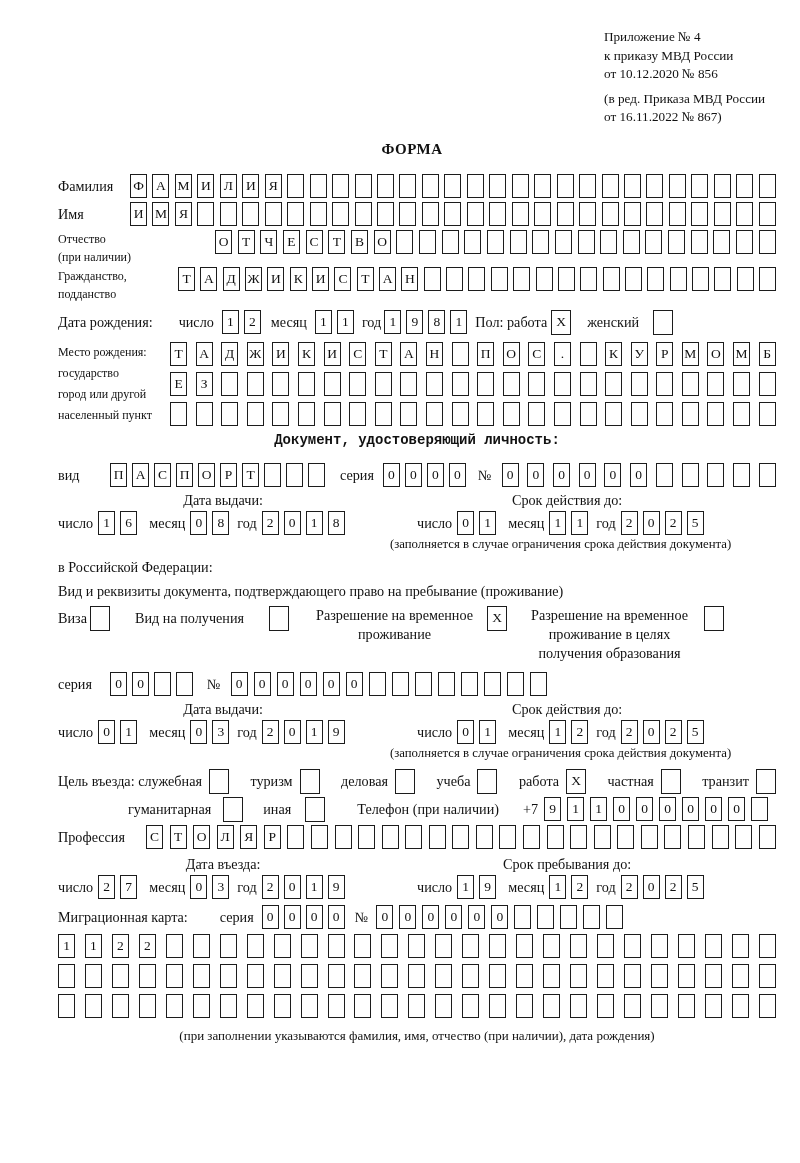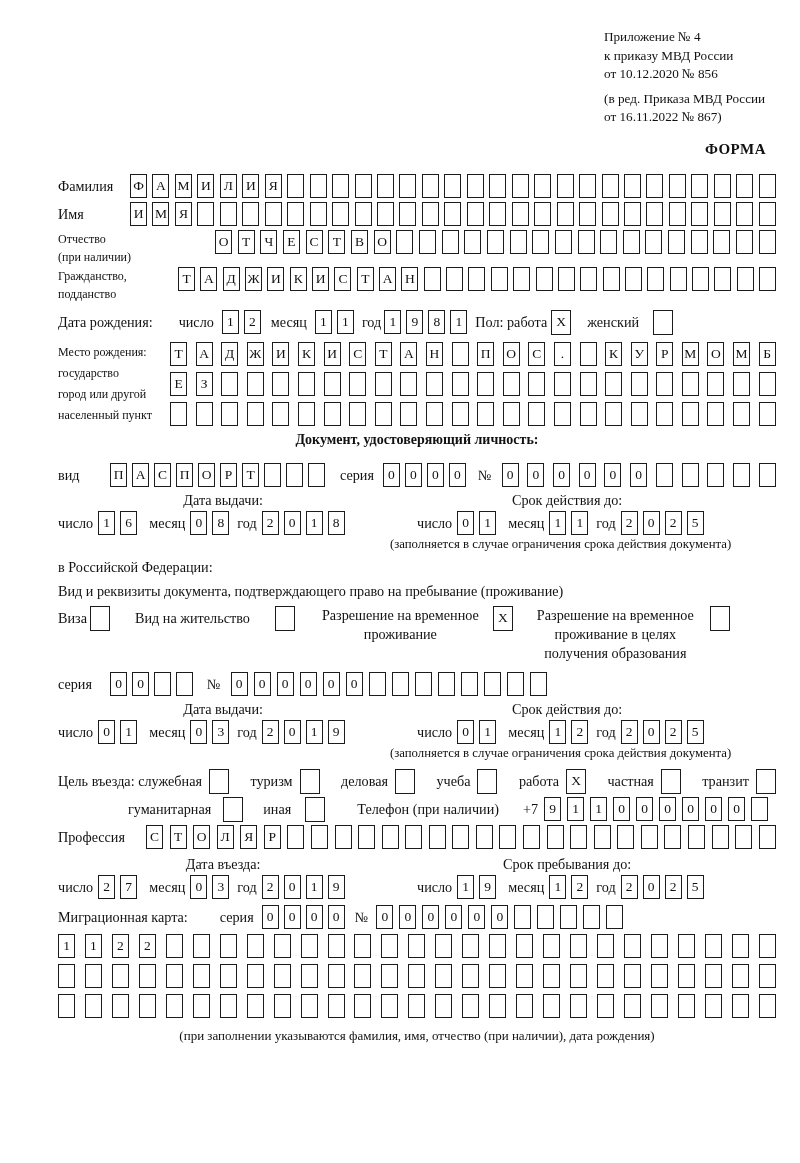--- a/index.html
+++ b/index.html
@@ -3,40 +3,40 @@
 <meta charset="utf-8">
 <style>
   html,body{margin:0;padding:0;background:#e8e8e8;}
   .page{
     position:relative;width:800px;height:1163px;margin:0 auto;background:#fff;
     box-sizing:border-box;padding:28px 24px 0 58px;overflow:hidden;
     font-family:"Liberation Serif","DejaVu Serif",serif;color:#111;
   }
   .annex{margin-left:auto;width:172px;font-size:13.2px;line-height:18.5px;}
   .annex .amend{margin-top:6px;}
-  .formword{text-align:right;font-weight:bold;font-size:15px;margin-top:14px;padding-right:10px;letter-spacing:.5px;}
+  .formword{text-align:center;font-weight:bold;font-size:15px;margin-top:14px;padding-right:10px;letter-spacing:.5px;}
   .title{text-align:center;font-weight:bold;font-size:15px;line-height:23px;margin-top:12px;}
   .uline{display:inline-block;width:56px;border-bottom:2px solid #4a4a4a;margin-left:10px;vertical-align:baseline;}
   .sec1{text-align:center;font-weight:bold;font-size:13.6px;margin-top:19px;}
   .row{display:flex;align-items:flex-start;}
   .lbl{font-size:14.2px;line-height:24px;white-space:nowrap;}
   .lbl2{font-size:12px;line-height:18px;white-space:nowrap;}
   .boxes{display:flex;}
   .spread{flex:1;justify-content:space-between;}
   .tight{column-gap:5px;}
   .cell{
     box-sizing:border-box;width:17px;height:24px;border:1.8px solid #1c1c1c;
     display:inline-flex;align-items:center;justify-content:center;
     font-size:13.5px;background:#fff;flex:none;
   }
   .cb .cell{width:20px;height:25px;}
   .col{display:flex;flex-direction:column;flex:1;}
   .col .boxes{margin-top:0;}
   .col .boxes + .boxes{margin-top:6px;}
-  .centerhead{text-align:center;font-weight:bold;font-size:14px;margin-top:6px;}
+  .centerhead{text-align:center;font-weight:bold;font-size:14px;margin-top:6px;font-family:Liberation Mono, monospace;}
   .datehead{display:flex;font-size:14.2px;margin-top:5px;}
   .datehead .dh-left{width:46%;text-align:center;}
   .datehead .dh-right{flex:1;text-align:center;padding-right:30px;}
   .dates{display:flex;margin-top:2px;align-items:center;}
   .dates .half-l{width:50%;display:flex;align-items:center;}
   .dates .half-r{flex:1;display:flex;align-items:center;}
   .dgl{margin-right:5px;}
   .dgap{margin-left:12px;}
   .note{font-size:12.8px;line-height:15px;margin-top:2px;text-align:center;margin-left:auto;width:60%;}
   .para{font-size:14.2px;line-height:18px;}
@@ -408,21 +408,21 @@
   <div class="note">(заполняется в случае ограничения срока действия документа)</div>
 
   <div class="para" style="margin-top:6px">в Российской Федерации:</div>
   <div class="para" style="margin-top:6px">Вид и реквизиты документа, подтверждающего право на пребывание (проживание)</div>
 
   <div class="cbrow">
     <span class="lbl">Виза</span>
     <span class="boxes cb" style="margin-left:3px">
         <span class="cell"></span>
       </span>
-    <span class="lbl" style="margin-left:25px">Вид на жительство</span>
+    <span class="lbl" style="margin-left:25px">Вид на получения</span>
     <span class="boxes cb" style="margin-left:25px">
         <span class="cell"></span>
       </span>
     <span class="stack" style="margin-left:27px">
       <span>Разрешение на временное</span>
       <span>проживание</span>
     </span>
     <span class="boxes cb" style="margin-left:14px">
         <span class="cell">X</span>
       </span>

